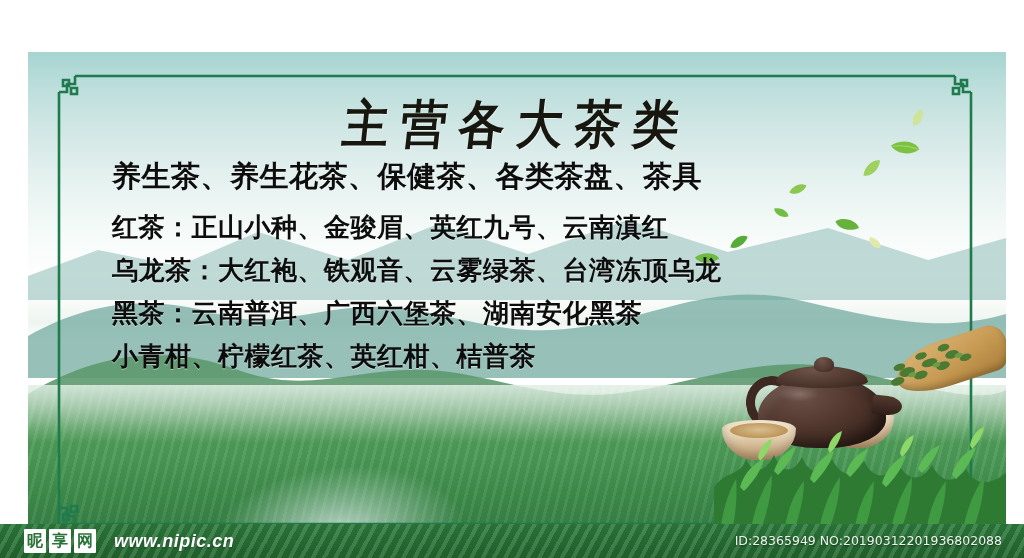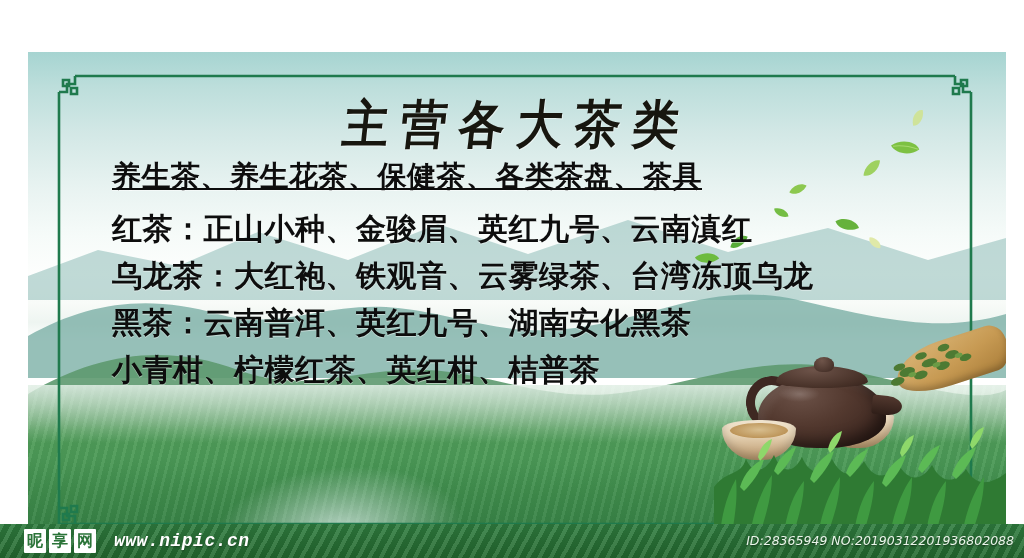--- a/index.html
+++ b/index.html
@@ -78,22 +78,22 @@
     transform:skewX(-6deg) scaleY(1.12);
     text-shadow:1px 1px 0 rgba(255,255,255,.5);
     white-space:nowrap;
   }
   #lines{position:absolute;left:84px;top:110px;width:800px;}
   .tline{
     color:#0d0d0d;font-weight:700;white-space:nowrap;
     font-family:"DejaVu Sans","Liberation Sans",sans-serif;
     text-shadow:0 1px 0 rgba(255,255,255,.45);
   }
-  .tline.lead{font-size:29px;line-height:1;margin-bottom:23px;letter-spacing:.5px;text-decoration:underline;}
-  .tline.row{font-size:30px;line-height:1;margin-bottom:17px;letter-spacing:.5px;}
+  .tline.lead{font-size:29px;line-height:1;margin-bottom:23px;letter-spacing:.5px;}
+  .tline.row{font-size:26px;line-height:1;margin-bottom:17px;letter-spacing:.5px;}
   .tline.row:last-child{margin-bottom:8px;}
 
   
   #scene{position:absolute;right:0px;bottom:0px;width:292px;height:205px;}
   #pot{position:absolute;left:34px;top:24px;width:150px;height:96px;}
   #pot .body{
     position:absolute;left:10px;top:22px;width:128px;height:72px;
     background:radial-gradient(ellipse at 34% 26%,#6b5147 0%,#53392f 40%,#3d2720 78%,#2e1c17 100%);
     border-radius:52% 52% 48% 48%/58% 58% 42% 42%;
     box-shadow:inset -8px -6px 14px rgba(0,0,0,.45), inset 6px 5px 10px rgba(255,255,255,.10);
@@ -165,27 +165,27 @@
   #wmlogo{
     position:absolute;left:24px;top:5px;display:flex;gap:3px;align-items:center;
   }
   #wmlogo .gl{
     display:inline-block;width:22px;height:24px;line-height:24px;text-align:center;
     background:#ffffff;color:#2b7439;font-weight:700;font-size:16px;
     font-family:"DejaVu Sans","Liberation Sans",sans-serif;border-radius:1px;
   }
   #wmurl{
     position:absolute;left:114px;top:7px;color:#ffffff;font-size:18px;font-weight:700;
-    font-style:italic;font-family:Liberation Mono, monospace;
+    font-style:italic;font-family:Liberation Sans, sans-serif;
     letter-spacing:.5px;text-shadow:0 1px 2px rgba(0,0,0,.35);
   }
   #wmid{
-    position:absolute;right:10px;top:9px;color:#eaf6ea;font-size:12.5px;
+    position:absolute;right:22px;top:9px;color:#eaf6ea;font-size:12.5px;
     font-family:"DejaVu Sans","Liberation Sans",sans-serif;
-    text-shadow:0 1px 2px rgba(0,0,0,.55);white-space:nowrap;font-style:italic;
+    text-shadow:0 1px 2px rgba(0,0,0,.55);white-space:nowrap;
   }
 </style>
 </head>
 <body>
 
 <div id="stage">
 
   <div id="poster">
 
     <div class="ridge" style="top:128px;height:120px;opacity:.55;">
@@ -280,21 +280,21 @@
           <path d="M1,6 C5,0 13,-1 16,3 C12,9 4,10 1,6 Z" fill="#e0e9a8"></path>
         </svg>
     </div>
 
     <div id="title">主营各大茶类</div>
 
     <div id="lines">
       <div class="tline lead">养生茶、养生花茶、保健茶、各类茶盘、茶具</div>
       <div class="tline row">红茶：正山小种、金骏眉、英红九号、云南滇红</div>
       <div class="tline row">乌龙茶：大红袍、铁观音、云雾绿茶、台湾冻顶乌龙</div>
-      <div class="tline row">黑茶：云南普洱、英红九号、湖南安化黑茶</div>
+      <div class="tline row">黑茶：云南普洱、广西六堡茶、湖南安化黑茶</div>
       <div class="tline row">小青柑、柠檬红茶、英红柑、桔普茶</div>
     </div>
 
     <div id="scene">
 
       <div id="scoop"></div>
       <div id="drytea">
         <svg width="96" height="40" viewBox="0 0 96 40">
           <g fill="#4d7a33">
             <ellipse cx="10" cy="26" rx="7" ry="4"></ellipse>

